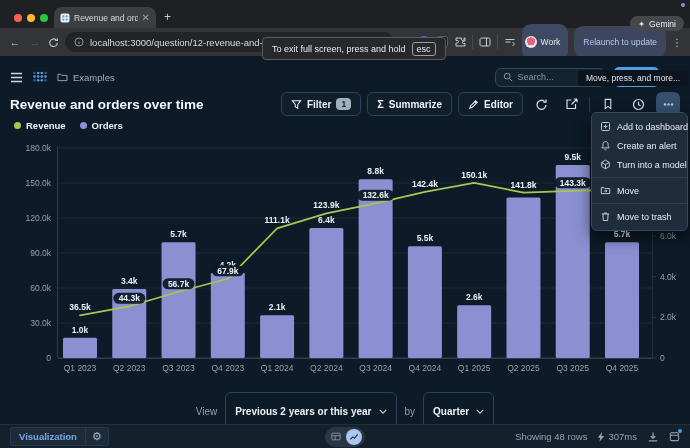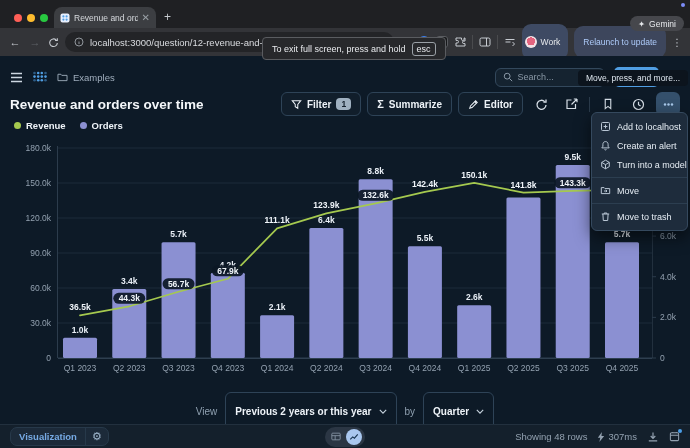--- a/index.html
+++ b/index.html
@@ -58,21 +58,21 @@
   .legend-item { display:flex; align-items:center; gap:5px; font-size:9.5px; font-weight:bold; color:#eef3f8; }
   .dot { width:7px; height:7px; border-radius:50%; }
 
   #chart { position:absolute; top:62px; left:0; }
 
   .view-row { position:absolute; top:343px; left:0; right:0; height:24px; display:flex; align-items:center; justify-content:center; gap:8px; }
   .view-label { font-size:10px; color:#8fa0b0; }
   .select { height:38px; border:1px solid #2e4357; border-radius:6px; display:flex; align-items:center; gap:7px; padding:0 9px; color:#eef3f8; font-size:10px; font-weight:bold; white-space:nowrap; }
 
   .footer { position:absolute; left:0; right:0; bottom:0; height:24px; background:#14202c; border-top:1px solid #22303e; display:flex; align-items:center; padding:0 10px; }
-  .viz-group { display:flex; align-items:center; height:19px; background:#1c2a39; border:1px solid #27394a; border-radius:7px; overflow:hidden; }
+  .viz-group { display:flex; align-items:center; height:19px; background:#1c2a39; border:1px solid #27394a; border-radius:2px; overflow:hidden; }
   .viz-label { padding:0 8px; font-size:9.5px; font-weight:bold; color:#76aae4; }
   .viz-sep { width:1px; height:19px; background:#27394a; }
   .viz-gear { padding:0 6px; color:#9fb6cc; font-size:11px; }
   .toggle { position:absolute; left:50%; transform:translateX(-50%); display:flex; align-items:center; gap:2px; background:#2b3644; border-radius:10px; padding:2px 3px; }
   .tbtn { width:16px; height:16px; border-radius:50%; display:flex; align-items:center; justify-content:center; color:#8a99a8; }
   .tbtn.on { background:#a9c7ef; color:#16324e; }
   .foot-right { margin-left:auto; display:flex; align-items:center; gap:10px; font-size:9.5px; color:#93a1b0; }
   .fitem { display:flex; align-items:center; gap:3px; }
   .share-wrap { position:relative; display:flex; }
   .share-dot { position:absolute; right:-2px; top:-2px; width:4px; height:4px; border-radius:50%; background:#4a9de8; }
@@ -424,21 +424,21 @@
     </div>
   </div>
 
   <div class="tooltip">Move, press, and more...</div>
   <div class="menu" id="menu">
       <div class="menu-item">
         <svg width="11" height="11" viewBox="0 0 11 11" fill="none" stroke="currentColor" stroke-width="1">
           <rect x="1.5" y="1.5" width="8" height="8" rx="1"></rect>
           <path d="M5.5 3.6v3.8M3.6 5.5h3.8"></path>
         </svg>
-        <span>Add to localhost</span>
+        <span>Add to dashboard</span>
       </div>
       <div class="menu-item">
         <svg width="11" height="11" viewBox="0 0 11 11" fill="none" stroke="currentColor" stroke-width="1">
           <path d="M5.5 1.6c-1.7 0-2.6 1.2-2.6 2.8v1.9L1.8 7.9h7.4L8.1 6.3V4.4c0-1.6-.9-2.8-2.6-2.8z"></path>
           <path d="M4.5 9.3a1.1 1.1 0 0 0 2 0"></path>
         </svg>
         <span>Create an alert</span>
       </div>
       <div class="menu-item">
         <svg width="11" height="11" viewBox="0 0 11 11" fill="none" stroke="currentColor" stroke-width="1">

